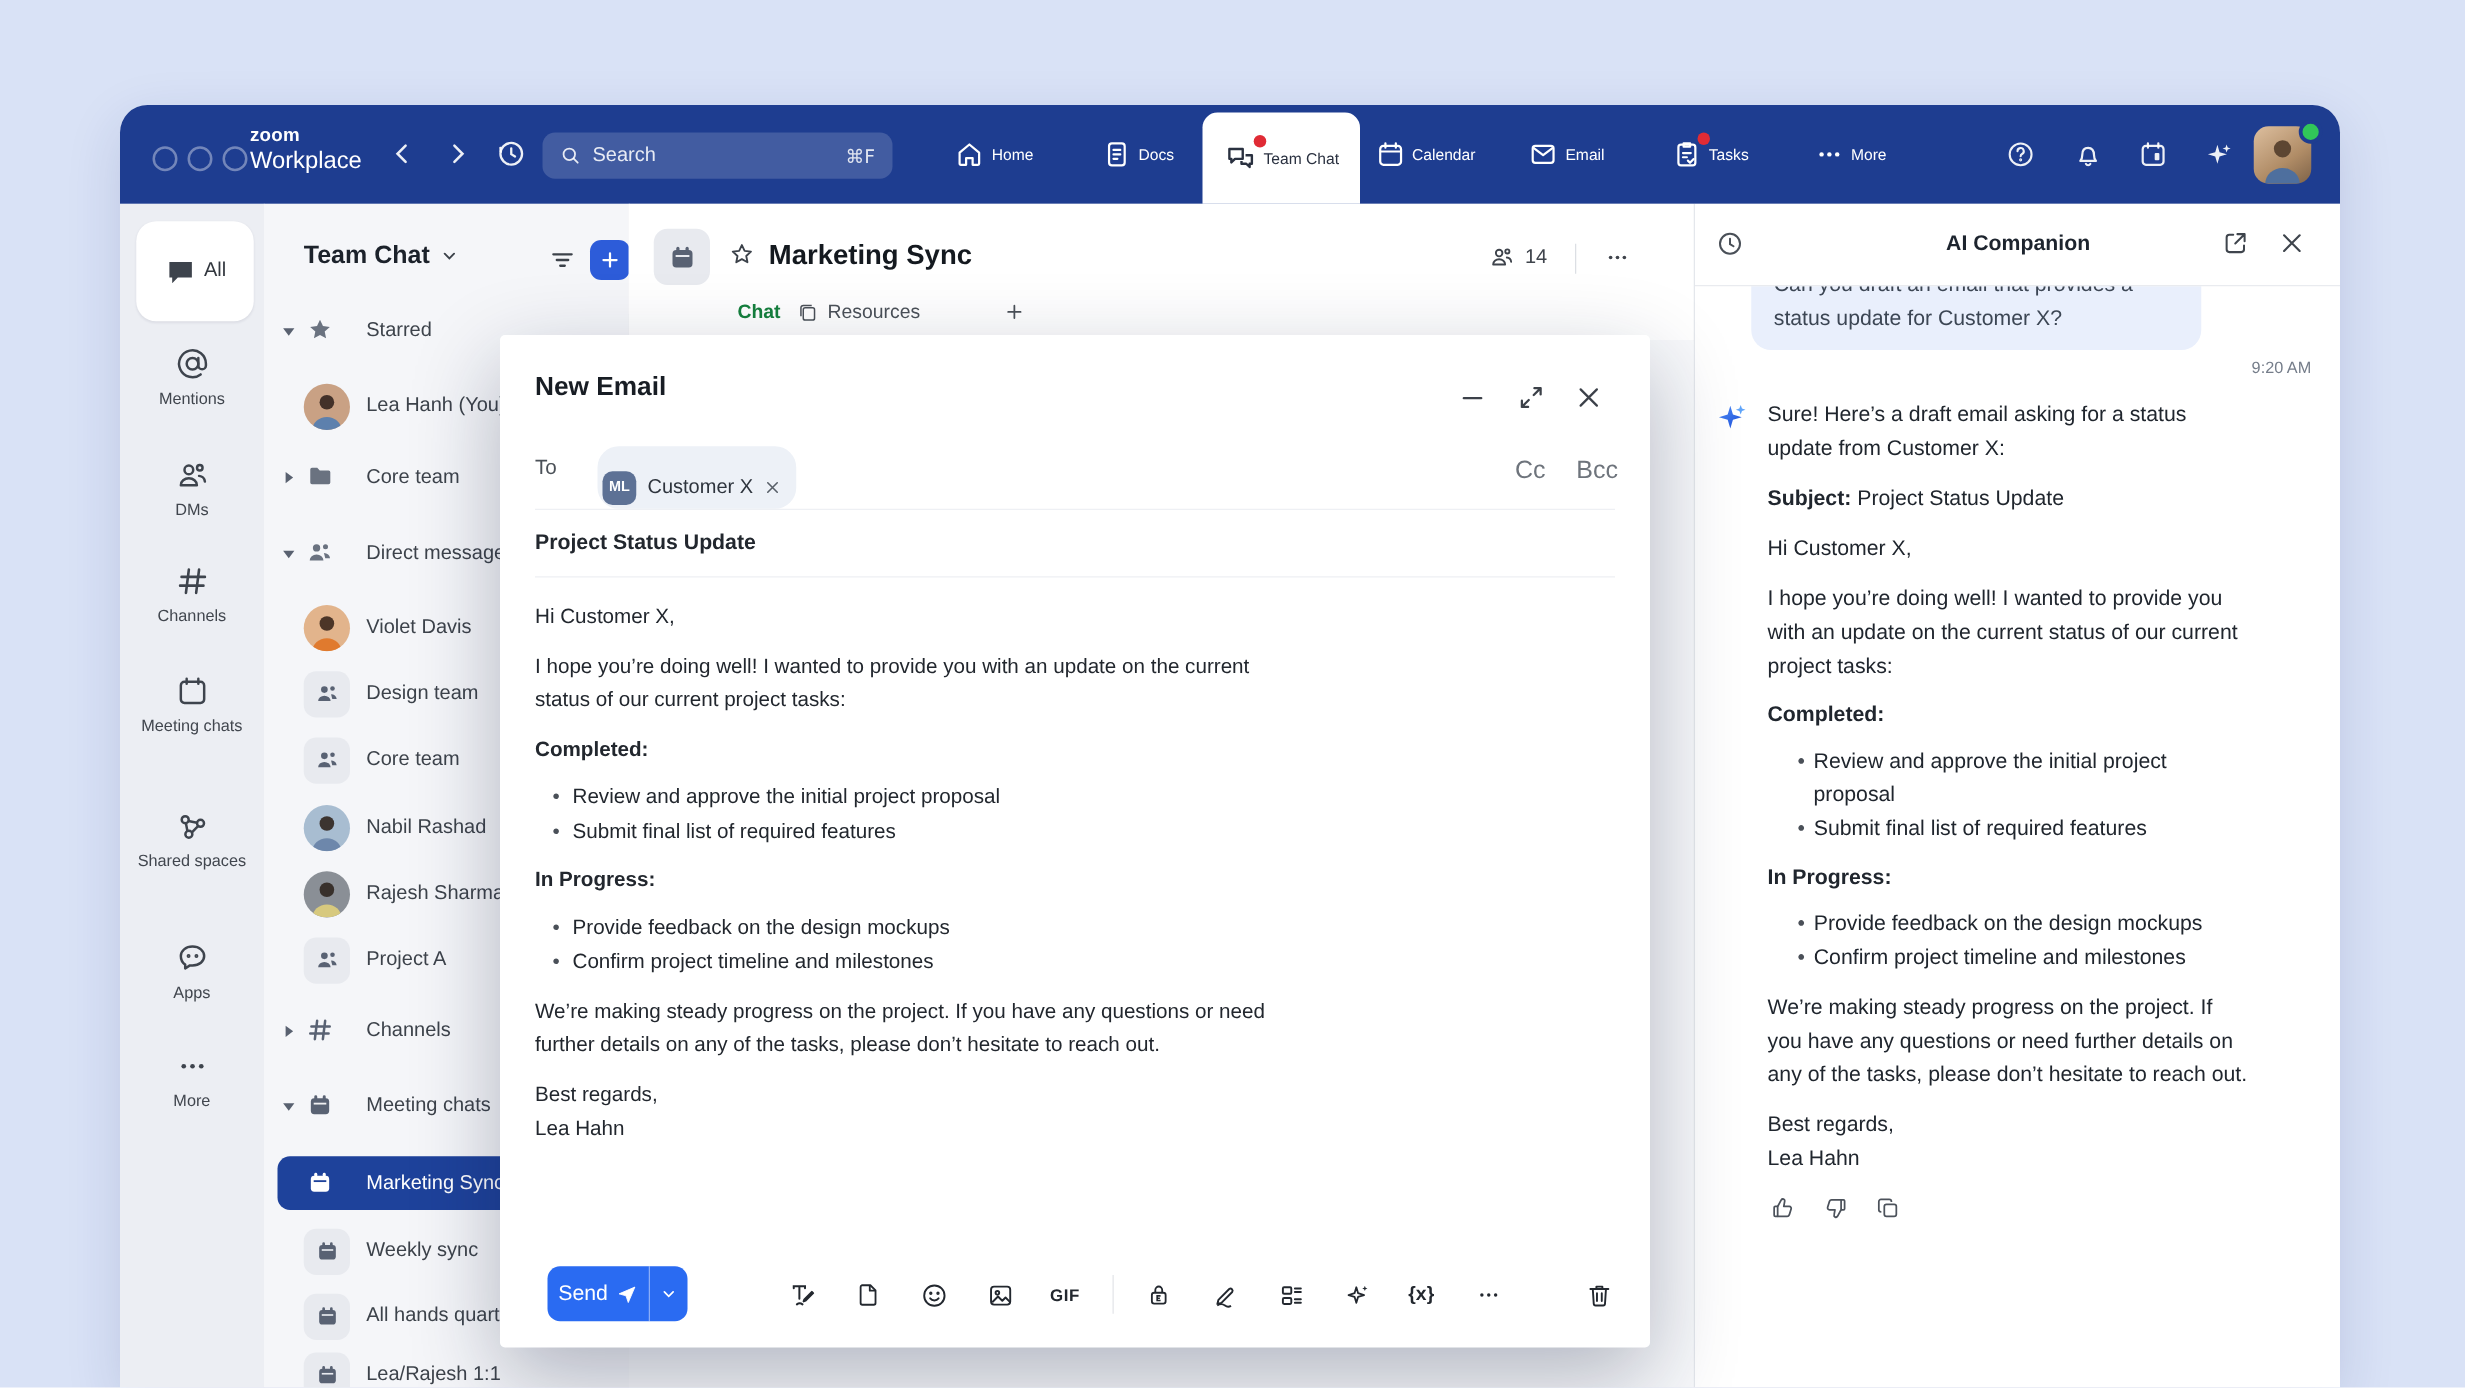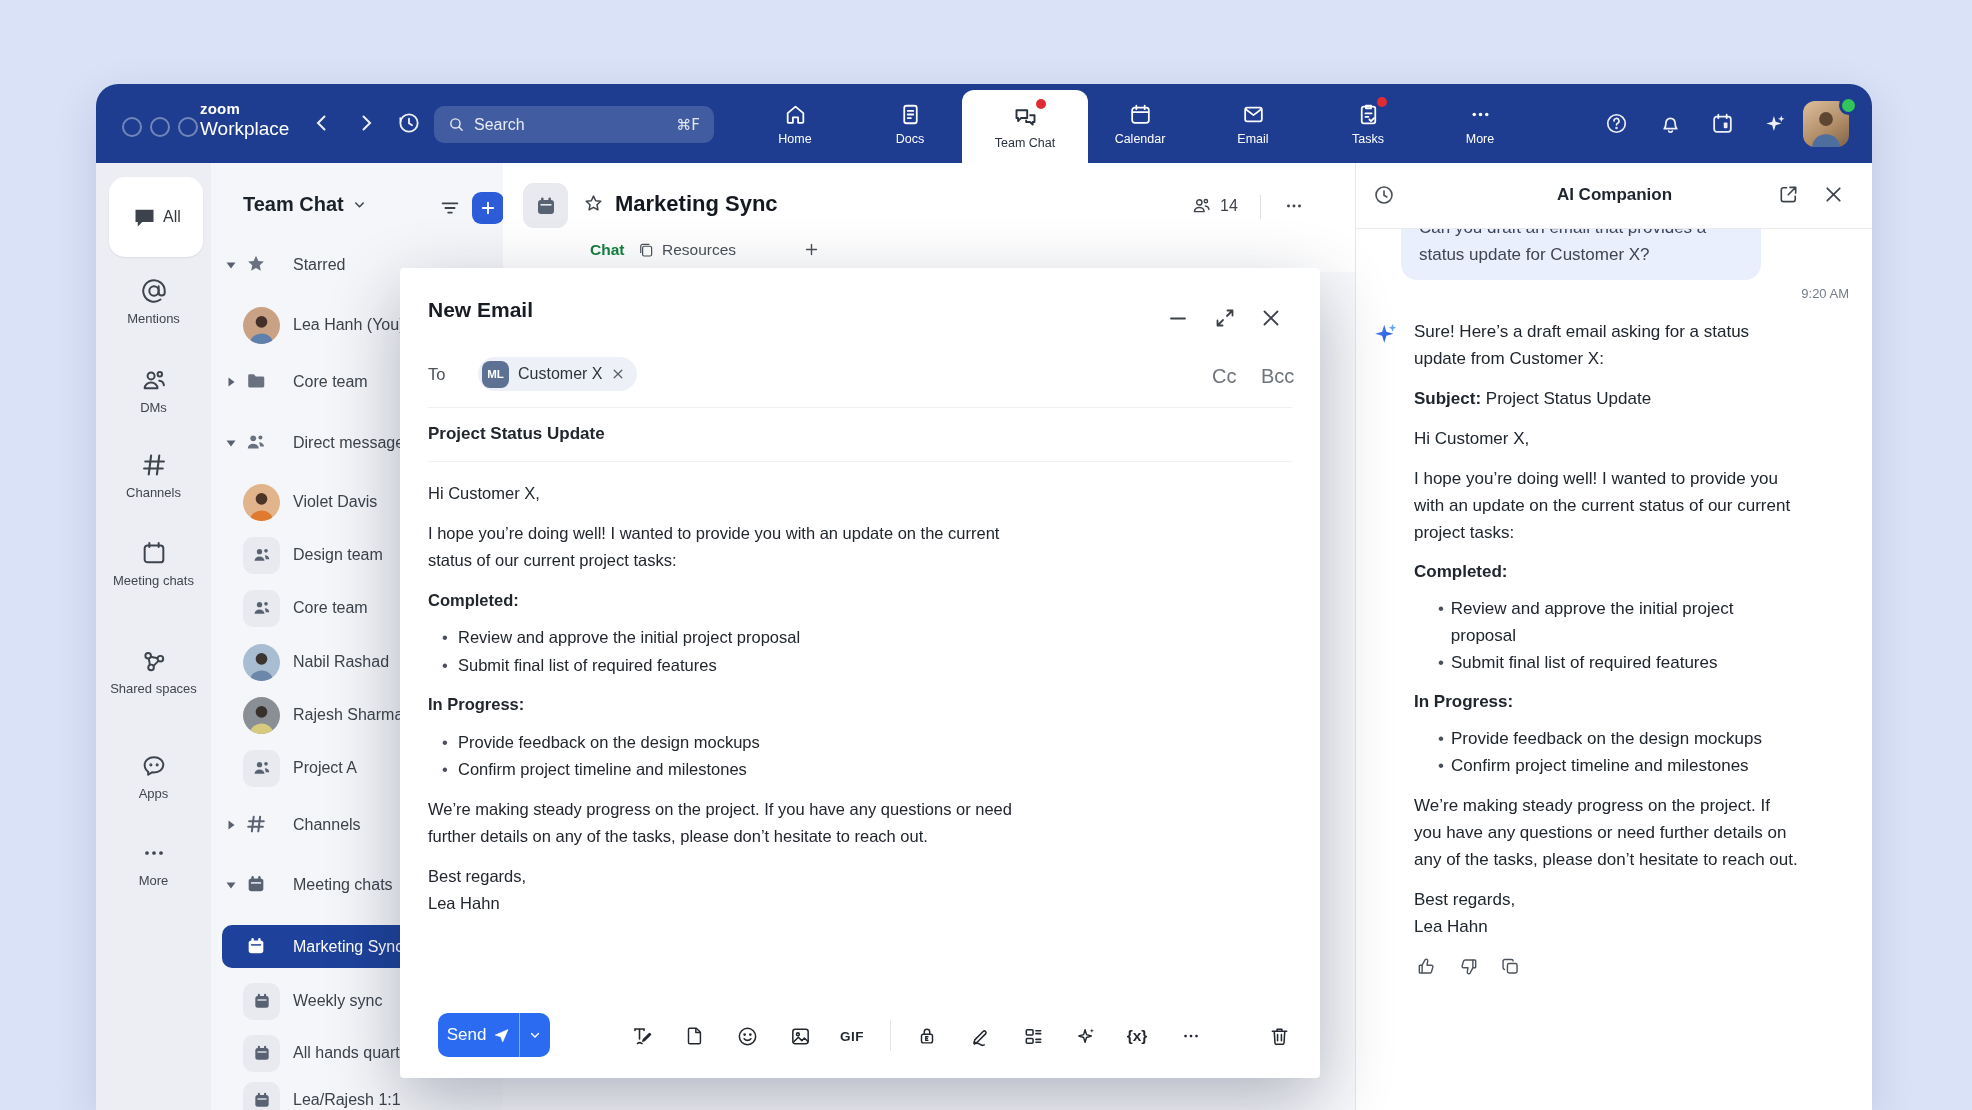--- a/index.html
+++ b/index.html
@@ -10,21 +10,21 @@
   .app{position:absolute;left:96px;top:84px;width:1776px;height:1026px;border-radius:22px 22px 0 0;background:#fff;box-shadow:0 14px 44px rgba(25,45,110,.14)}
   .navbar{position:absolute;left:0;top:0;width:100%;height:79px;background:#1e3d90;border-radius:22px 22px 0 0}
   .tl{position:absolute;top:33px;width:16px;height:16px;border:2px solid rgba(255,255,255,.38);border-radius:50%}
   .logo{position:absolute;left:104px;top:17px;color:#fff;line-height:1}
   .logo .lt{font-size:15px;font-weight:700;letter-spacing:.2px}
   .logo .lb{font-size:19px;font-weight:500;margin-top:3px}
   .navarrow{position:absolute;top:27px;color:rgba(255,255,255,.92)}
   .searchpill{position:absolute;left:338px;top:22px;width:280px;height:37px;border-radius:10px;background:rgba(255,255,255,.16);display:flex;align-items:center;padding:4px 14px;box-sizing:border-box;color:rgba(255,255,255,.88)}
   .searchpill .ph{font-size:16px;margin-left:9px;flex:1}
   .searchpill .sc{font-size:15px;font-family:"DejaVu Sans",sans-serif;color:rgba(255,255,255,.85)}
-  .navitem{position:absolute;top:0;width:96px;height:79px;display:flex;flex-direction:column;align-items:center;justify-content:center;gap:5px;color:#fff;cursor:pointer}
+  .navitem{position:absolute;top:0;width:96px;height:79px;display:flex;flex-direction:row;align-items:center;justify-content:center;gap:5px;color:#fff;cursor:pointer}
   .navitem .nl{font-size:12.5px}
   .navitem.active{background:#fff;border-radius:12px 12px 0 0;height:73px;top:6px;color:#2a3140}
   .redot{position:absolute;width:10px;height:10px;border-radius:50%;background:#e02b35}
   .nav-avatar{position:absolute;left:1707px;top:17px;width:46px;height:46px;border-radius:12px;background:linear-gradient(145deg,#ddbf9f 0%,#b08c66 60%,#7d6248 100%);overflow:hidden}
   .presence{position:absolute;left:1743px;top:12px;width:13px;height:13px;border-radius:50%;background:#31c659;border:3px solid #1e3d90}
   
   .bodyrow{position:absolute;left:0;top:79px;width:1776px;height:947px;overflow:hidden}
   .rail{position:absolute;left:0;top:0;width:115px;height:100%;background:#eceef3;border-right:1px solid #e0e3e9}
   .rail-item{position:absolute;left:0;width:115px;display:flex;flex-direction:column;align-items:center;gap:5px;color:#41464e;cursor:pointer}
   .rail-item .rl{font-size:13px;text-align:center;line-height:1.35;max-width:92px}
@@ -61,21 +61,21 @@
   .ai-content .hd{font-weight:700;margin-top:12px}
   .ai-li{display:flex;margin-top:0}
   .ai-li .dot{width:37px;box-sizing:border-box;padding-left:24px;color:#4a5058}
   .ai-li.first{margin-top:10px}
   .fb{display:flex;gap:21px;margin:16px 0 0 2px;color:#4c525b}
   
   .modal{position:absolute;left:400px;top:268px;width:920px;height:810px;background:#fff;border-radius:4px;box-shadow:0 24px 70px rgba(15,25,60,.30);z-index:20}
   .mo-title{position:absolute;left:28px;top:30px;font-size:21px;font-weight:700;color:#181d24}
   .mo-ctl{position:absolute;top:38px;width:24px;height:24px;color:#3c4149;cursor:pointer}
   .mo-to{position:absolute;left:28px;top:97px;font-size:16.5px;color:#4b5158}
-  .chip{position:absolute;left:78px;top:89px;height:34px;background:#edf1f7;border-radius:17px;display:flex;align-items:center;padding:0 12px 0 4px}
+  .chip{position:absolute;left:78px;top:89px;height:34px;background:#edf1f7;border-radius:17px;display:flex;align-items:center;padding:16px 12px 0 4px}
   .chip .mlav{width:27px;height:27px;border-radius:8px;background:#5d7195;color:#fff;font-size:11.5px;font-weight:700;display:flex;align-items:center;justify-content:center}
   .chip .nm{font-size:16px;color:#2e343d;margin:0 9px 0 9px}
   .ccbcc{position:absolute;top:97px;font-size:20px;color:#6e747c;cursor:pointer}
   .subjwrap{position:absolute;left:28px;top:139px;width:864px;border-top:1px solid #eef0f4;border-bottom:1px solid #eef0f4;padding:16px 0 17px 0}
   .subj{font-size:17px;font-weight:700;color:#22272e}
   .mo-body{position:absolute;left:28px;top:212px;width:620px;font-size:16.5px;line-height:27.5px;color:#22272e}
   .mo-body p{margin:12px 0 0 0}
   .mo-body .hd{font-weight:700;margin-top:12px}
   .mo-li{display:flex;margin-top:0}
   .mo-li .dot{width:30px;box-sizing:border-box;padding-left:14px;color:#4a5058}

